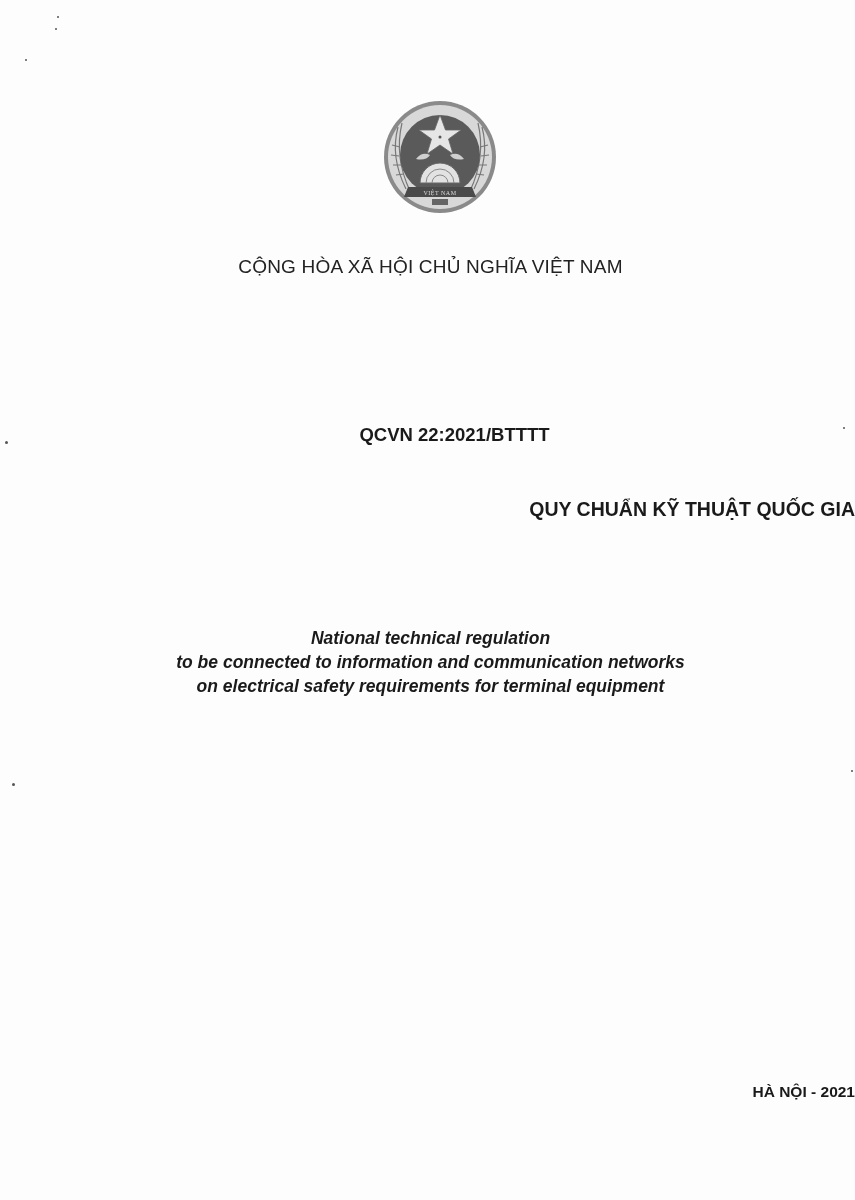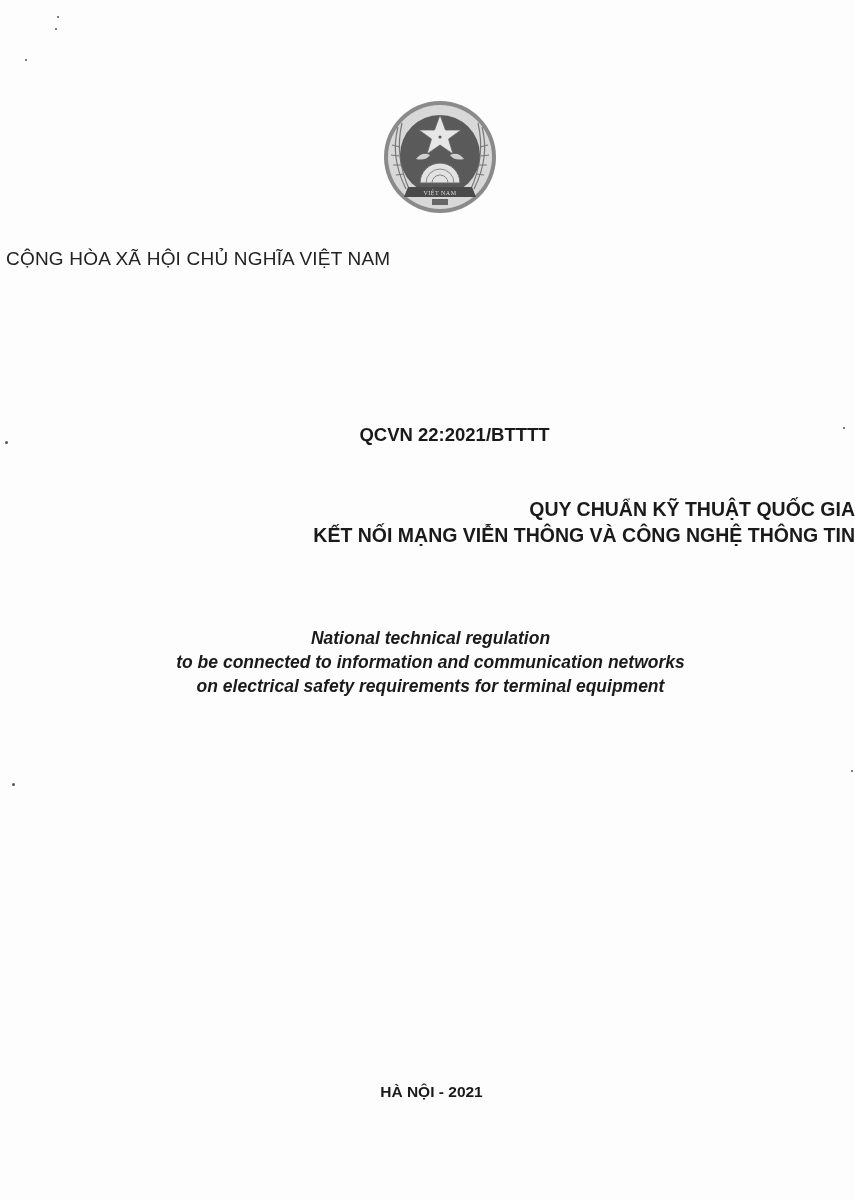--- a/index.html
+++ b/index.html
@@ -5,42 +5,42 @@
   html, body { margin:0; padding:0; }
   body {
     width:855px; height:1200px; position:relative; overflow:hidden;
     background:#fdfdfd;
     font-family:"Liberation Sans", sans-serif;
     color:#1a1a1a;
   }
   .page { position:absolute; inset:0; }
   .emblem { position:absolute; left:378px; top:97px; width:124px; height:124px; }
   .country {
-    position:absolute; left:0; right:0; top:248px; 
+    position:absolute; left:0; right:0; top:256px; text-align:center;
     font-size:19px; letter-spacing:0.2px; color:#222;
     padding-left:6px;
   }
   .code {
     position:absolute; left:0; right:0; top:424px; text-align:center;
     font-size:18.5px; font-weight:bold; color:#1a1a1a; padding-left:12px;margin-left:42px;
   }
   .title-vn {
     position:absolute; left:0; right:0; top:496px; text-align:right;
     font-size:19.5px; font-weight:bold; line-height:26px; color:#1a1a1a;
     padding-left:8px;
   }
   .title-vn div { white-space:nowrap; }
   .title-en {
     position:absolute; left:0; right:0; top:626px; text-align:center;
     font-size:17.5px; font-weight:bold; font-style:italic; line-height:24px; color:#1a1a1a;
     padding-left:6px;
   }
   .title-en div { white-space:nowrap;text-align:center; }
   .place {
-    position:absolute; left:0; right:0; top:1083px; text-align:center;
+    position:absolute; left:0; right:0; top:1083px; text-align:right;
     font-size:15.5px; font-weight:bold; color:#1a1a1a; padding-left:8px;
   }
   .speck { position:absolute; width:3px; height:3px; border-radius:50%; background:#555; }
 </style>
 </head>
 <body>
 
 <div class="page">
 
   <div class="speck" style="left:57px;top:16px;width:2px;height:2px;"></div>
@@ -81,21 +81,20 @@
     <text x="62" y="98" text-anchor="middle" font-family="Liberation Serif, serif" font-size="6" fill="#ddd" letter-spacing="0.5">VIỆT NAM</text>
     <rect x="54" y="102" width="16" height="6" fill="#666"></rect>
   </svg>
 
   <div class="country">CỘNG HÒA XÃ HỘI CHỦ NGHĨA VIỆT NAM</div>
 
   <div class="code">QCVN 22:2021/BTTTT</div>
 
   <div class="title-vn">
     <div>QUY CHUẨN KỸ THUẬT QUỐC GIA</div>
-    <div>KẾT NỐI MẠNG VIỄN THÔNG VÀ CÔNG NGHỆ THÔNG TIN</div>
   </div>
 
   <div class="title-en">
     <div>National technical regulation</div>
     <div>to be connected to information and communication networks</div>
     <div>on electrical safety requirements for terminal equipment</div>
   </div>
 
   <div class="place">HÀ NỘI - 2021</div>
 </div>

